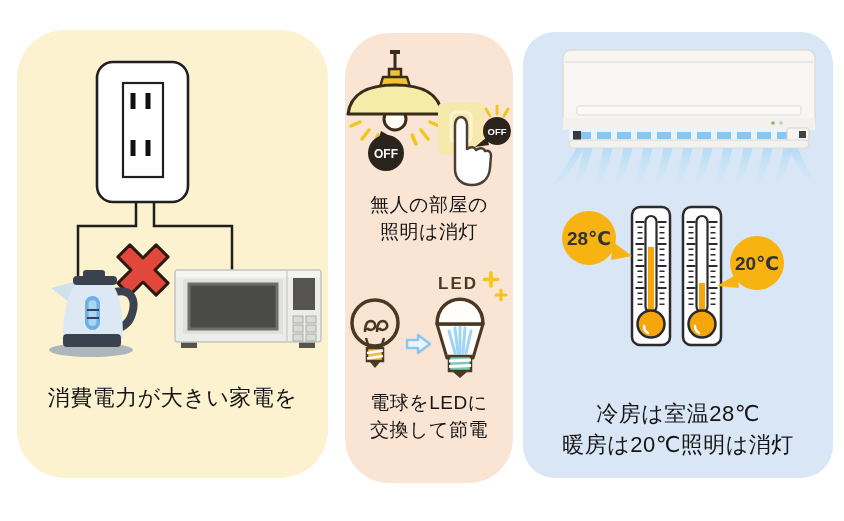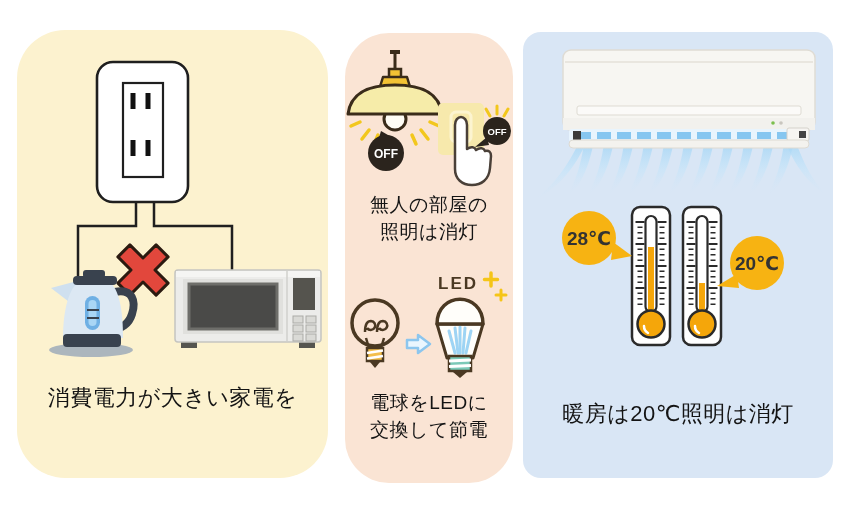--- a/index.html
+++ b/index.html
@@ -3,21 +3,21 @@
 <meta charset="utf-8">
 <style>
   html,body{margin:0;padding:0;background:#ffffff;}
   .canvas{
     position:relative;width:844px;height:521px;background:#ffffff;overflow:hidden;
     font-family:"Liberation Sans","DejaVu Sans",sans-serif;color:#141414;
   }
   .panel{position:absolute;overflow:hidden;}
   .panel-left{left:17px;top:30px;width:311px;height:448px;background:#FCF2CF;border-radius:48px;}
   .panel-middle{left:345px;top:33px;width:168px;height:450px;background:#FAE4D4;border-radius:44px;}
-  .panel-right{left:523px;top:32px;width:310px;height:446px;background:#D9E6F5;border-radius:18px;}
+  .panel-right{left:523px;top:32px;width:310px;height:446px;background:#D9E6F5;border-radius:32px;}
   .panel svg{position:absolute;left:0;top:0;}
   .caption{position:absolute;left:0;right:0;text-align:center;color:#141414;}
   .cap-large{font-size:22px;line-height:31px;letter-spacing:.5px;}
   .cap-small{font-size:19px;line-height:27px;letter-spacing:.5px;}
   .pl-cap{top:352px;}
   .pm-cap1{top:158px;}
   .pm-cap2{top:356px;}
   .pr-cap{top:366px;}
 </style>
 </head>
@@ -246,17 +246,18 @@
         <text x="66" y="213" text-anchor="middle" font-size="19" font-weight="bold" fill="#333333">28℃</text>
       </g>
 
       <g>
         <polygon points="214,242 194,254 216,256" fill="#F7B312"></polygon>
         <circle cx="234" cy="231" r="27" fill="#F7B312"></circle>
         <text x="234" y="238" text-anchor="middle" font-size="19" font-weight="bold" fill="#333333">20℃</text>
       </g>
     </svg>
     <div class="caption cap-large pr-cap">
+      <div>冷房は室温28℃</div>
       <div>暖房は20℃照明は消灯</div>
     </div>
   </div>
 
 </div>
 
 </body></html>

